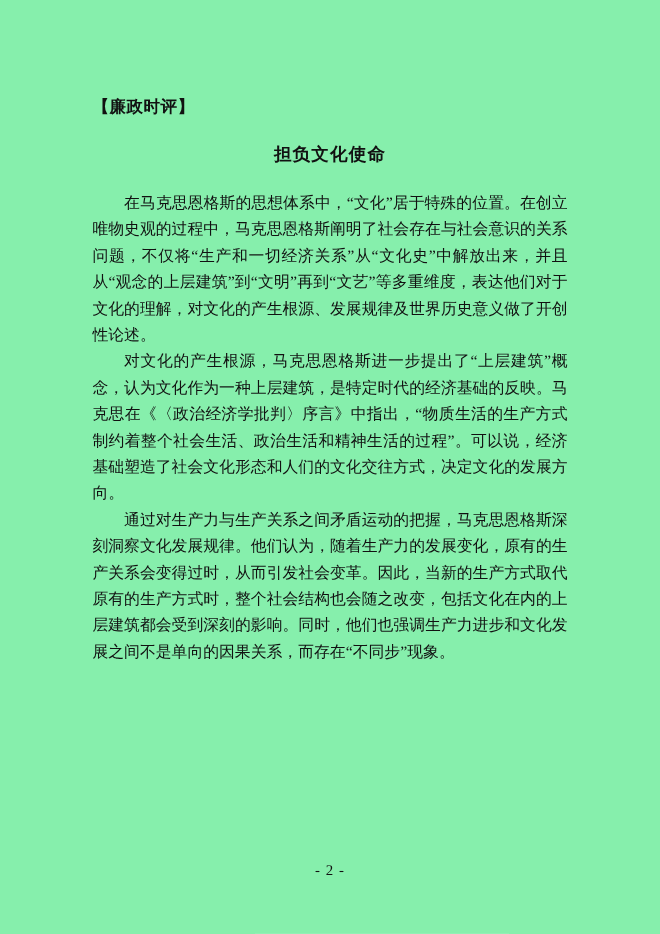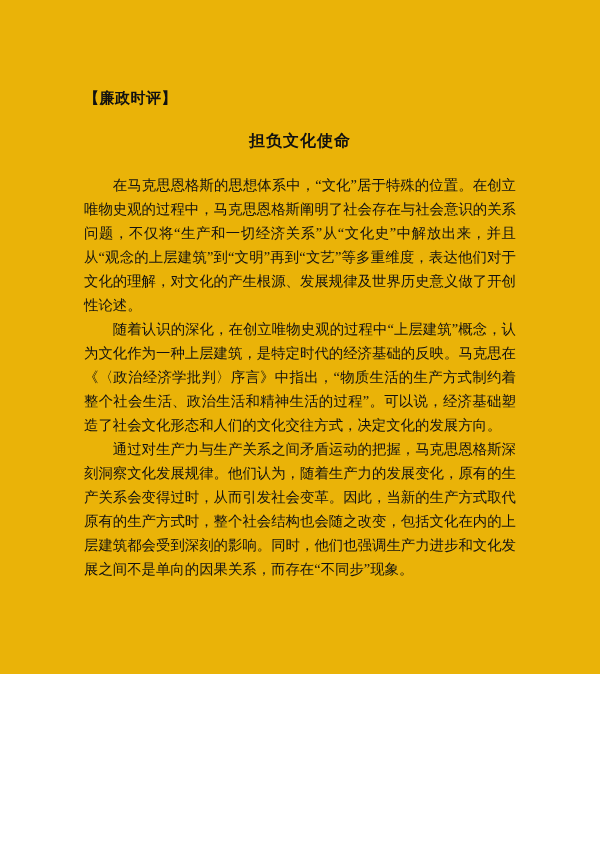--- a/index.html
+++ b/index.html
@@ -3,22 +3,22 @@
 <meta charset="utf-8">
 <style>
   * { margin: 0; padding: 0; box-sizing: border-box; }
   html, body {
     background: #ffffff;
     font-family: "Liberation Serif", "DejaVu Serif", serif;
   }
   .page {
     position: relative;
     width: 600px;
-    height: 674px;
-    background: #eab308;
+    height: 849px;
+    background: #86efac;
     color: #1a1a1a;
     overflow: hidden;
   }
   .content {
     position: absolute;
     left: 84px;
     right: 84px;
     top: 0;
   }
   .section-header {
@@ -63,18 +63,18 @@
 </style>
 </head>
 <body>
 
 <div class="page">
   <div class="content">
     <div class="section-header">【廉政时评】</div>
     <h1 class="doc-title">担负文化使命</h1>
     <div class="body-text">
       <p>在马克思恩格斯的思想体系中，“文化”居于特殊的位置。在创立唯物史观的过程中，马克思恩格斯阐明了社会存在与社会意识的关系问题，不仅将“生产和一切经济关系”从“文化史”中解放出来，并且从“观念的上层建筑”到“文明”再到“文艺”等多重维度，表达他们对于文化的理解，对文化的产生根源、发展规律及世界历史意义做了开创性论述。</p>
-      <p>随着认识的深化，在创立唯物史观的过程中“上层建筑”概念，认为文化作为一种上层建筑，是特定时代的经济基础的反映。马克思在《〈政治经济学批判〉序言》中指出，“物质生活的生产方式制约着整个社会生活、政治生活和精神生活的过程”。可以说，经济基础塑造了社会文化形态和人们的文化交往方式，决定文化的发展方向。</p>
+      <p>对文化的产生根源，马克思恩格斯进一步提出了“上层建筑”概念，认为文化作为一种上层建筑，是特定时代的经济基础的反映。马克思在《〈政治经济学批判〉序言》中指出，“物质生活的生产方式制约着整个社会生活、政治生活和精神生活的过程”。可以说，经济基础塑造了社会文化形态和人们的文化交往方式，决定文化的发展方向。</p>
       <p>通过对生产力与生产关系之间矛盾运动的把握，马克思恩格斯深刻洞察文化发展规律。他们认为，随着生产力的发展变化，原有的生产关系会变得过时，从而引发社会变革。因此，当新的生产方式取代原有的生产方式时，整个社会结构也会随之改变，包括文化在内的上层建筑都会受到深刻的影响。同时，他们也强调生产力进步和文化发展之间不是单向的因果关系，而存在“不同步”现象。</p>
     </div>
   </div>
   <div class="page-number">- 2 -</div>
 </div>
 
 </body></html>

